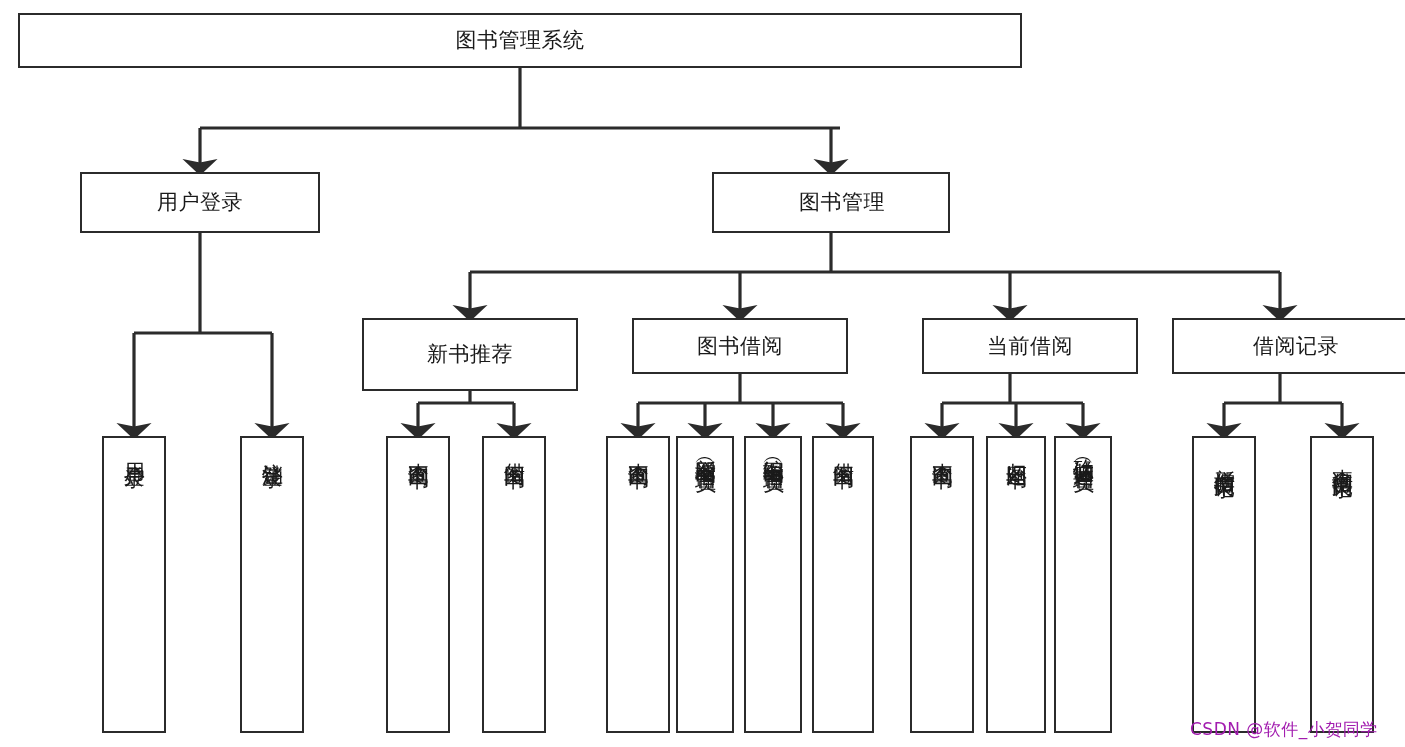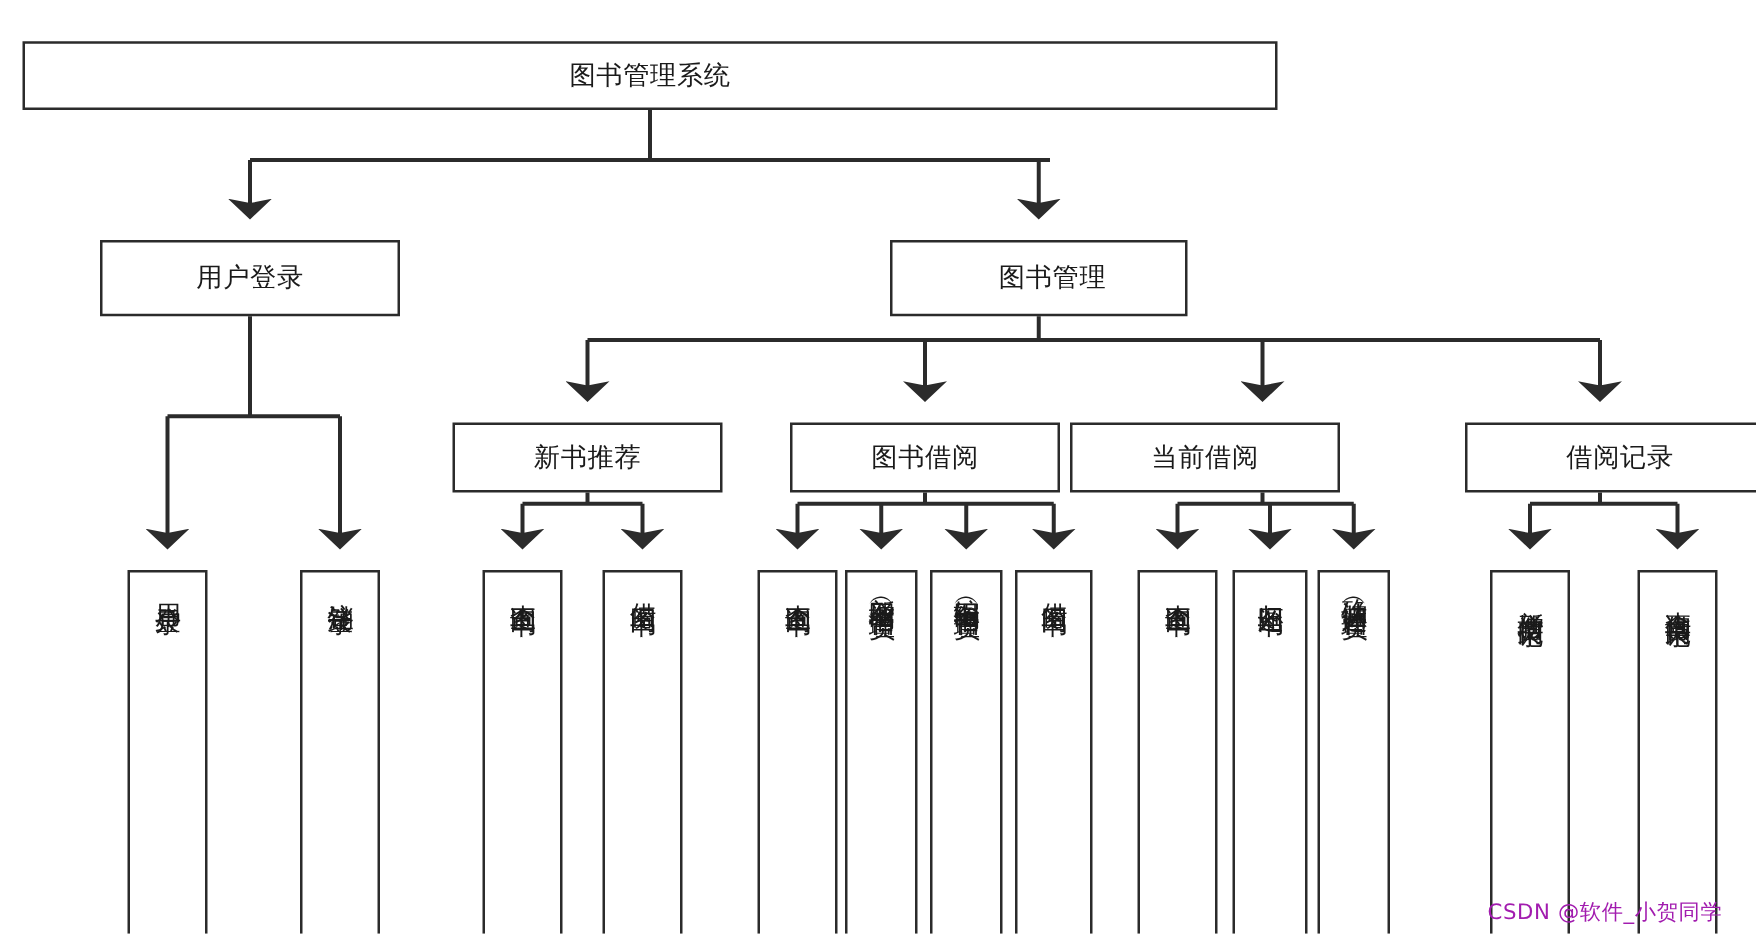--- a/index.html
+++ b/index.html
@@ -27,21 +27,20 @@
   }
   .node {
     position: absolute;
     box-sizing: border-box;
     background: #ffffff;
     border: 2px solid #2b2b2b;
     display: flex;
     align-items: center;
     justify-content: center;
     color: #1a1a1a;
-    margin-top: 20px;
   }
   .node .label {
     display: block;
     text-align: center;
     line-height: 1.18;
   }
   .node-root .label,
   .node-l1 .label,
   .node-l2 .label {
     font-size: 21px;
@@ -127,27 +126,27 @@
     <span class="label">图书管理系统</span>
   </div>
 
   <div class="node node-l1" style="left:80px; top:172px; width:240px; height:61px;">
     <span class="label">用户登录</span>
   </div>
   <div class="node node-l1" style="left:712px; top:172px; width:238px; height:61px;padding-left:22px;">
     <span class="label">图书管理</span>
   </div>
 
-  <div class="node node-l2" style="left:362px; top:318px; width:216px; height:56px;">
+  <div class="node node-l2" style="left:362px; top:318px; width:216px; height:73px;">
     <span class="label">新书推荐</span>
   </div>
   <div class="node node-l2" style="left:632px; top:318px; width:216px; height:56px;">
     <span class="label">图书借阅</span>
   </div>
-  <div class="node node-l2" style="left:856px; top:318px; width:216px; height:56px;">
+  <div class="node node-l2" style="left:922px; top:318px; width:216px; height:56px;">
     <span class="label">当前借阅</span>
   </div>
   <div class="node node-l2" style="left:1172px; top:318px; width:248px; height:56px;">
     <span class="label">借阅记录</span>
   </div>
 
   <div class="node node-leaf" style="left:102px; top:436px; width:64px; height:297px;">
     <span class="label">用户登录</span>
   </div>
   <div class="node node-leaf" style="left:240px; top:436px; width:64px; height:297px;">

